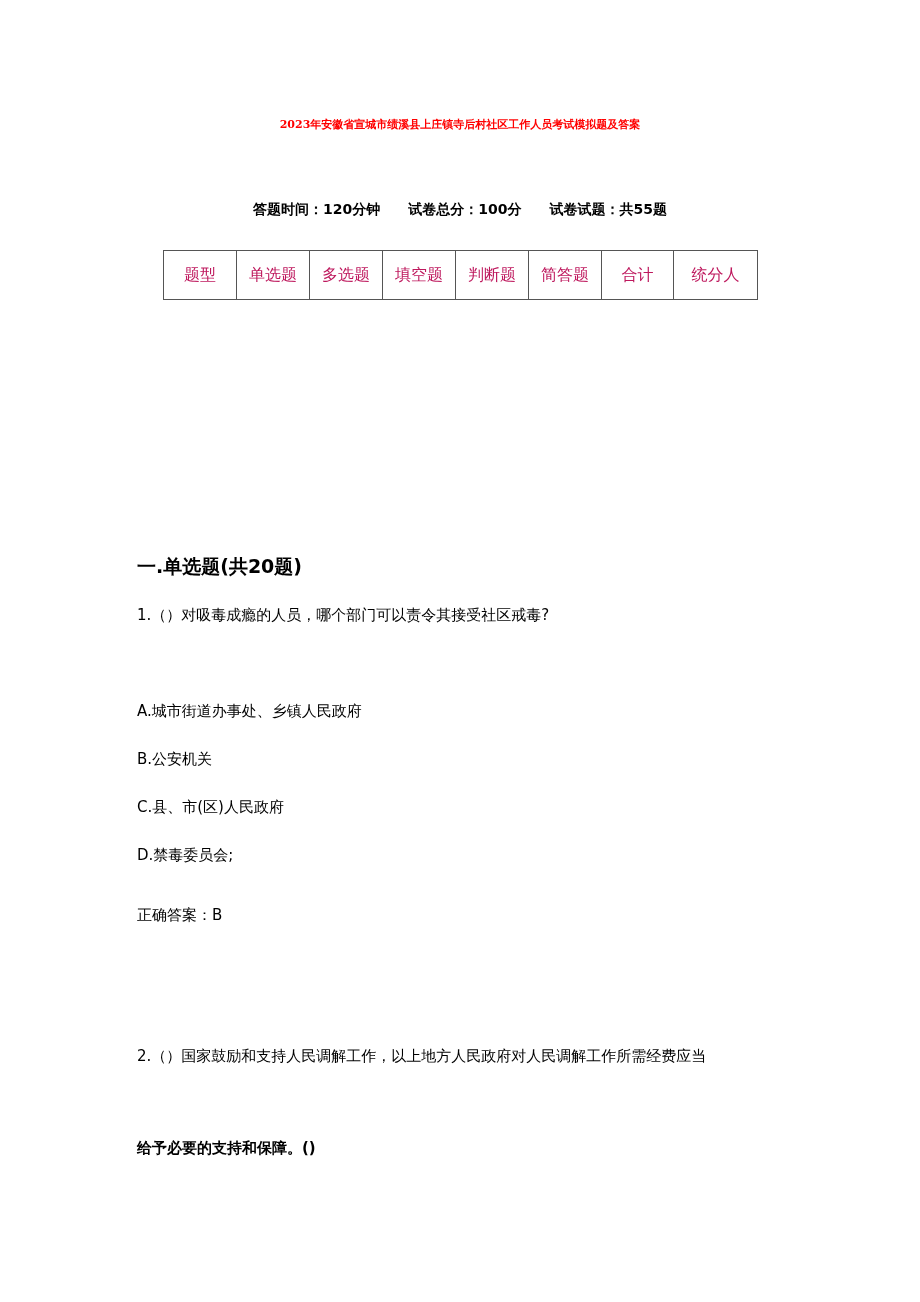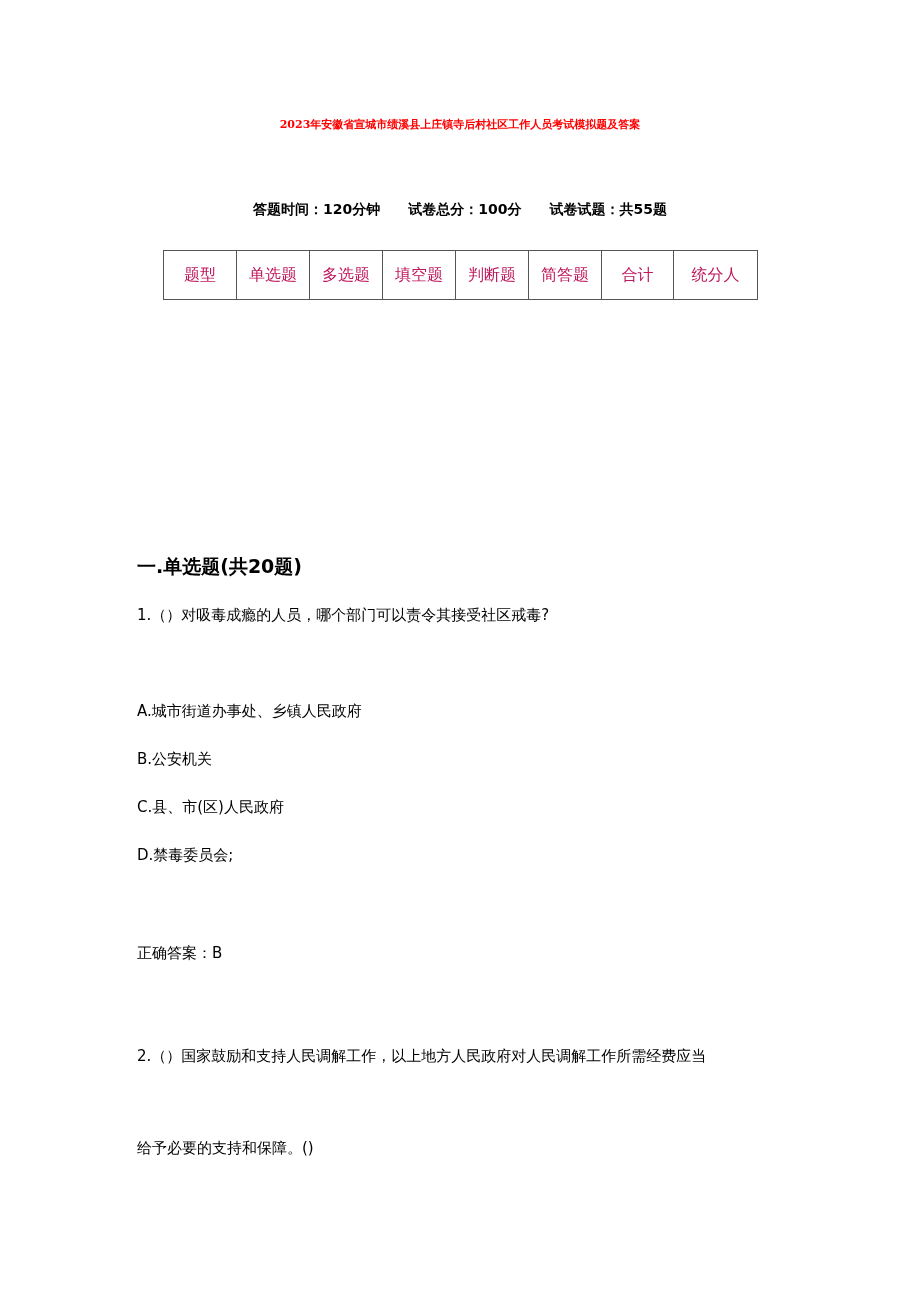--- a/index.html
+++ b/index.html
@@ -108,18 +108,18 @@
     </table>
 
   <div class="section-heading">一.单选题(共20题)</div>
 
   <div class="text-line" style="top:604px;">1.（）对吸毒成瘾的人员，哪个部门可以责令其接受社区戒毒?</div>
 
   <div class="text-line" style="top:700px;">A.城市街道办事处、乡镇人民政府</div>
   <div class="text-line" style="top:748px;">B.公安机关</div>
   <div class="text-line" style="top:796px;">C.县、市(区)人民政府</div>
   <div class="text-line" style="top:844px;">D.禁毒委员会;</div>
-  <div class="text-line" style="top:942px;">正确答案：B</div>
+  <div class="text-line" style="top:904px;">正确答案：B</div>
 
   <div class="text-line" style="top:1045px;">2.（）国家鼓励和支持人民调解工作，以上地方人民政府对人民调解工作所需经费应当</div>
-  <div class="text-line" style="top:1137px;">给予必要的支持和保障。()</div>
+  <div class="text-line" style="top:1137px;font-weight:bold;">给予必要的支持和保障。()</div>
 
 </div>
 
 </body></html>

